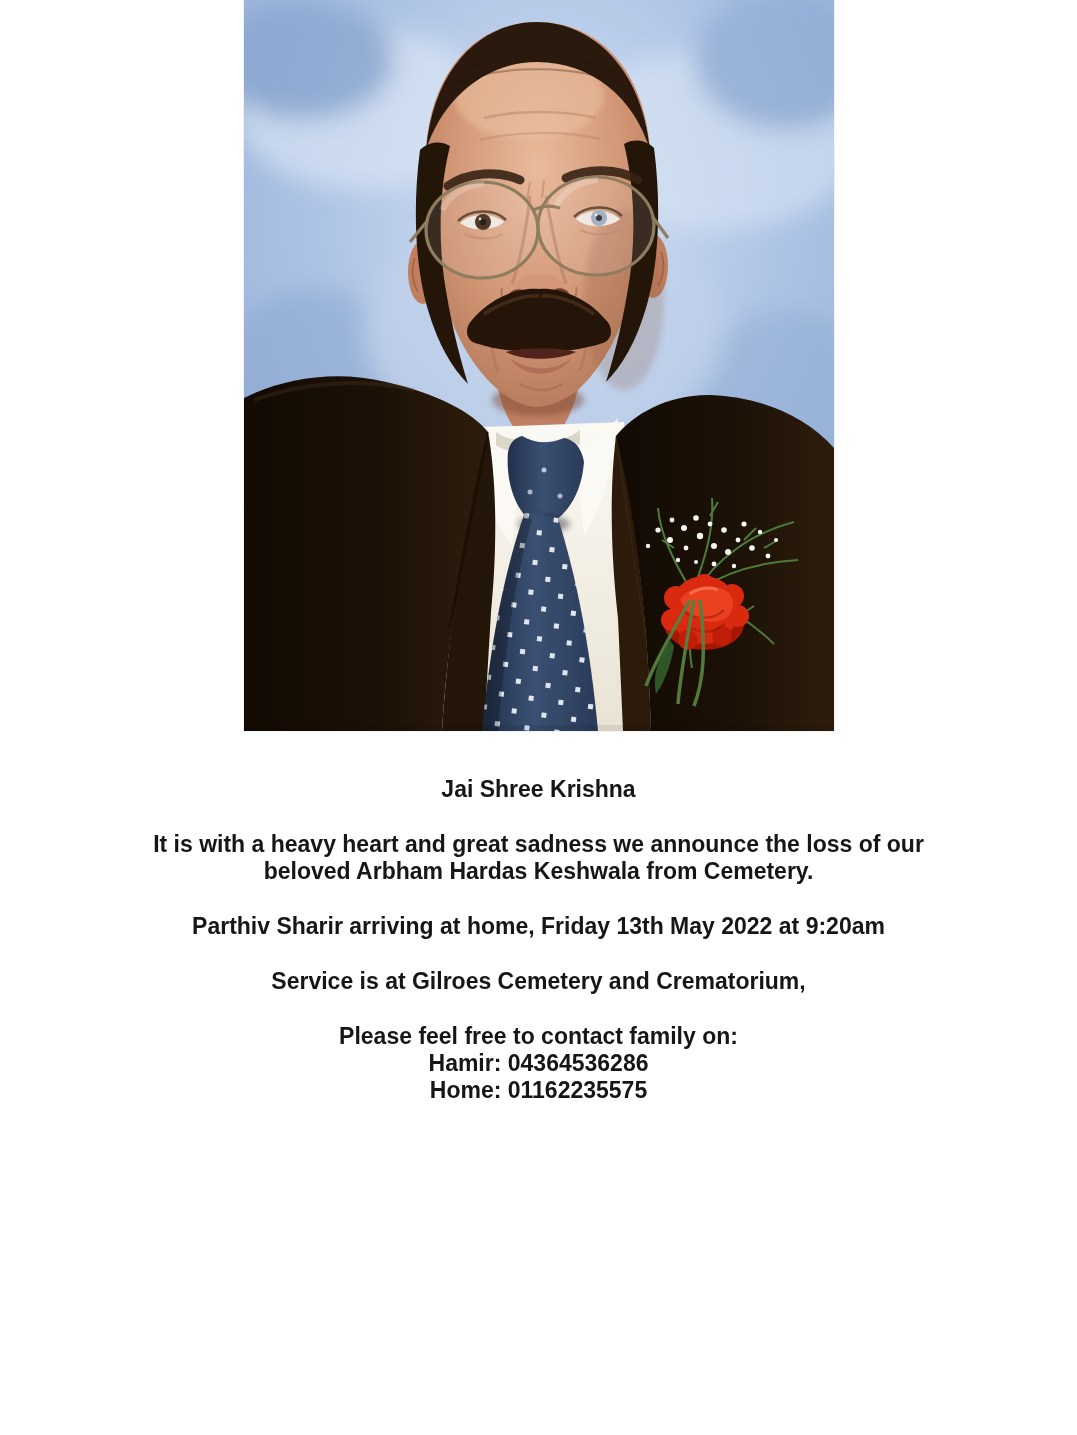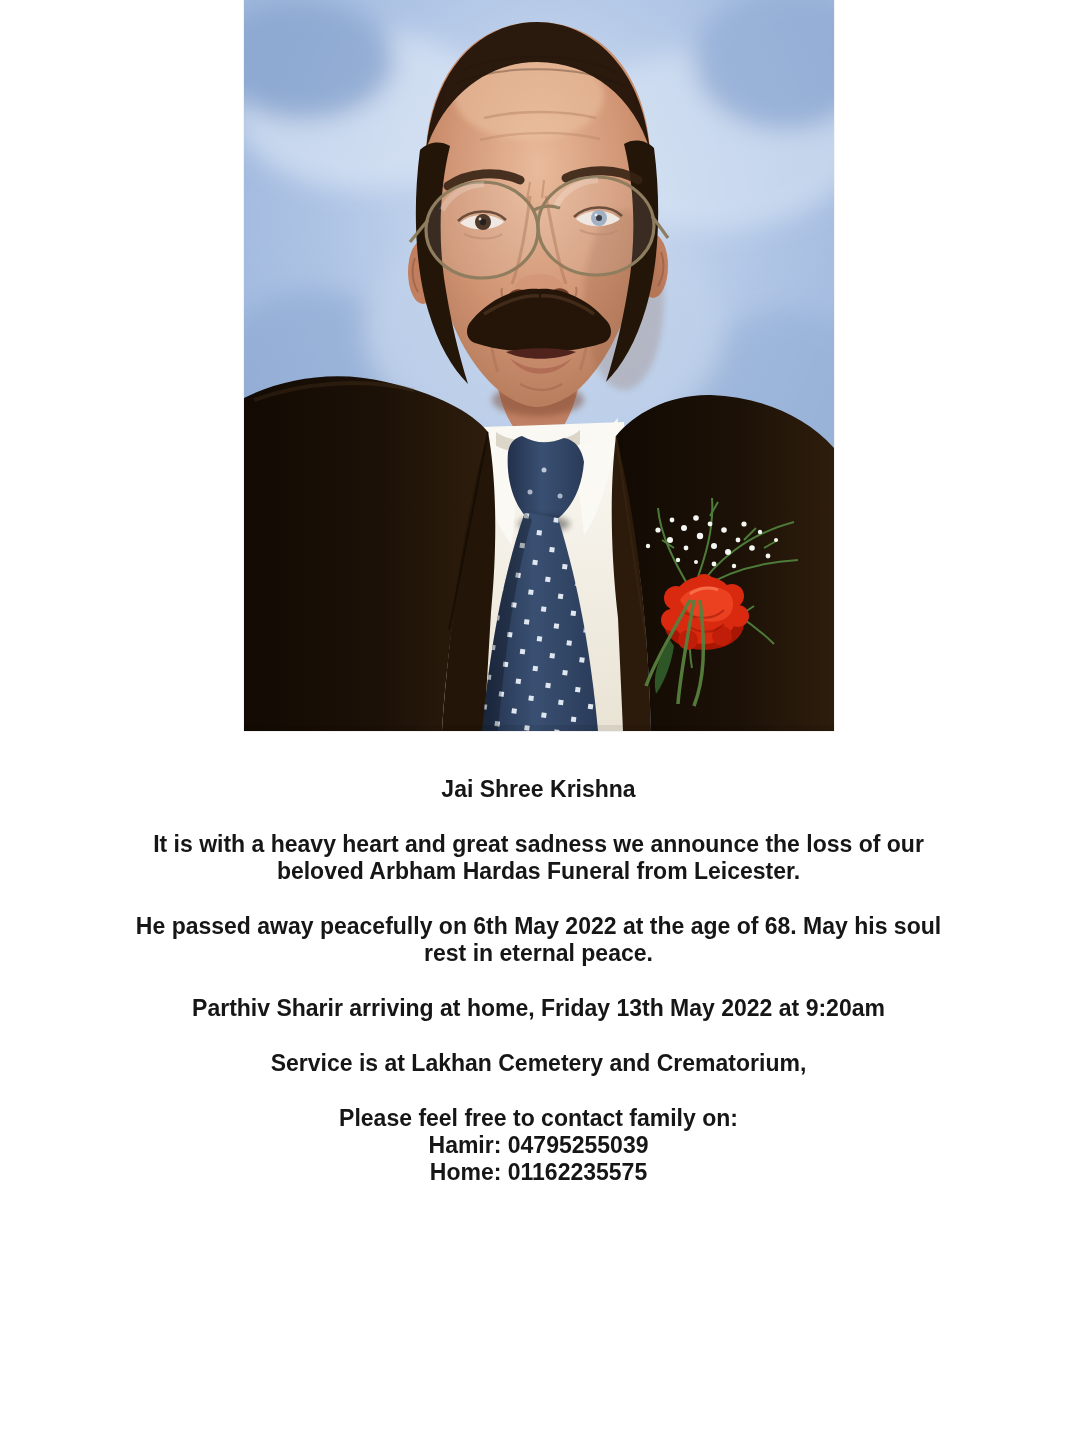--- a/index.html
+++ b/index.html
@@ -252,32 +252,28 @@
       <rect x="0" y="725" width="590" height="6" fill="#000000" opacity="0.08"></rect>
     </svg>
   </div>
 
   <div class="text-block">
     <div class="para">
       <div class="line">Jai Shree Krishna</div>
     </div>
     <div class="para">
       <div class="line">It is with a heavy heart and great sadness we announce the loss of our</div>
-      <div class="line">beloved Arbham Hardas Funeral from Leicester.</div>
-    </div>
-    <div class="para">
-      <div class="line">He passed away peacefully on 6th May 2022 at the age of 68. May his soul</div>
-      <div class="line">rest in eternal peace.</div>
+      <div class="line">beloved Arbham Hardas Keshwala from Cemetery.</div>
     </div>
     <div class="para">
       <div class="line">Parthiv Sharir arriving at home, Friday 13th May 2022 at 9:20am</div>
     </div>
     <div class="para">
-      <div class="line">Service is at Lakhan Cemetery and Crematorium,</div>
+      <div class="line">Service is at Gilroes Cemetery and Crematorium,</div>
     </div>
     <div class="para">
       <div class="line">Please feel free to contact family on:</div>
-      <div class="line">Hamir: 04795255039</div>
+      <div class="line">Hamir: 04364536286</div>
       <div class="line">Home: 01162235575</div>
     </div>
   </div>
 
 </div>
 
 </body></html>

